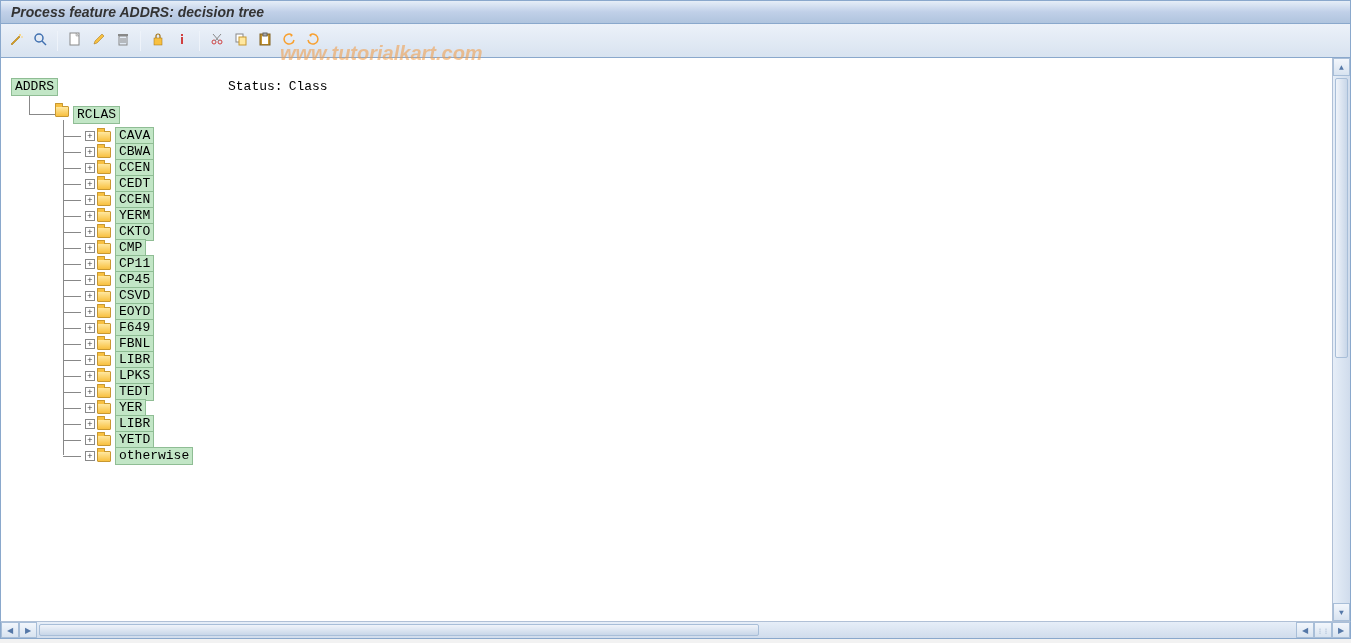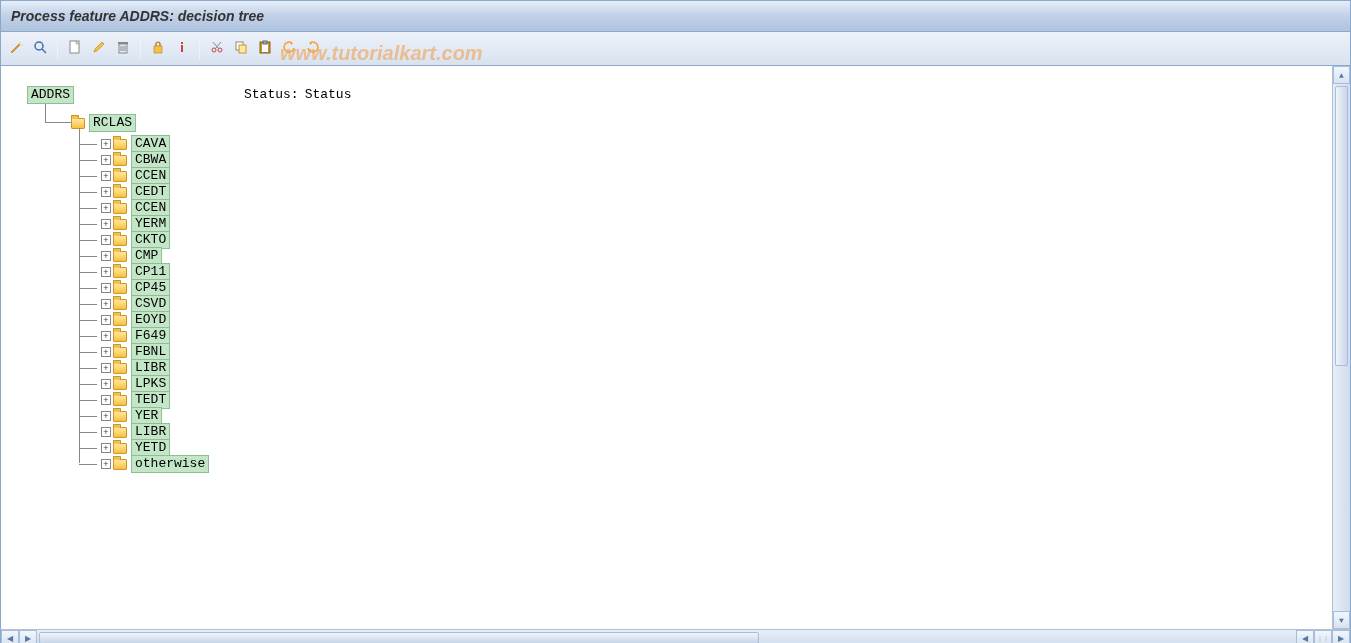--- a/index.html
+++ b/index.html
@@ -10,21 +10,21 @@
     body {
       font-family: Arial, Helvetica, sans-serif;
       font-size: 12px;
       background: #f2f2f2;
       width: 1351px;
       height: 643px;
       overflow: hidden;
       position: relative;
     }
     .title-bar {
-      height: 32px;
+      height: 24px;
       background: linear-gradient(to bottom, #e6eef8 0%, #c0d0e8 50%, #b0c4de 100%);
       border: 1px solid #8aa8cc;
       padding: 4px 10px;
       display: flex;
       align-items: center;
     }
     .title-text {
       font-weight: bold;
       font-style: italic;
       font-size: 14px;
@@ -77,21 +77,21 @@
       height: calc(643px - 26px - 34px - 20px);
       background: #fff;
       border-left: 1px solid #8aa8cc;
       border-right: 1px solid #8aa8cc;
       overflow: hidden;
       font-family: "Courier New", monospace;
       font-size: 13px;
       color: #000;
     }
     .tree {
-      padding: 20px 26px;
+      padding: 20px 10px;
       line-height: 16px;
     }
     .node-label {
       background: #c2e6c6;
       border: 1px solid #8fbd94;
       padding: 0 3px;
       display: inline-block;
     }
     .root-row {
       display: flex;
@@ -283,21 +283,21 @@
     }
     .small-scroll-group {
       display: flex;
       width: 54px;
     }
     .small-scroll-group .scroll-btn {
       width: 18px;
     }
     .rclas-row {
       display: flex;
-      align-items: center;
+      align-items: flex-start;
     }
   </style>
 </head>
 <body>
 
 <div class="title-bar">
   <span class="title-text">Process feature ADDRS: decision tree</span>
 </div>
 
 <div class="toolbar">
@@ -408,21 +408,21 @@
   </button>
 </div>
 
 <div class="watermark">www.tutorialkart.com</div>
 
 <div class="content-area">
   <div class="tree">
     <div class="root-row">
       <span class="node-label">ADDRS</span>
       <span class="status-label">Status:</span>
-      <span style="margin-left:6px">Status</span>
+      <span style="margin-left:6px">Class</span>
     </div>
 
     <div class="child1">
       <div class="connector-col">
         <div class="vline"></div>
         <div class="hline"></div>
       </div>
       <div class="rclas-row">
         <span class="folder-icon open"></span>
         <span class="node-label">RCLAS</span>

